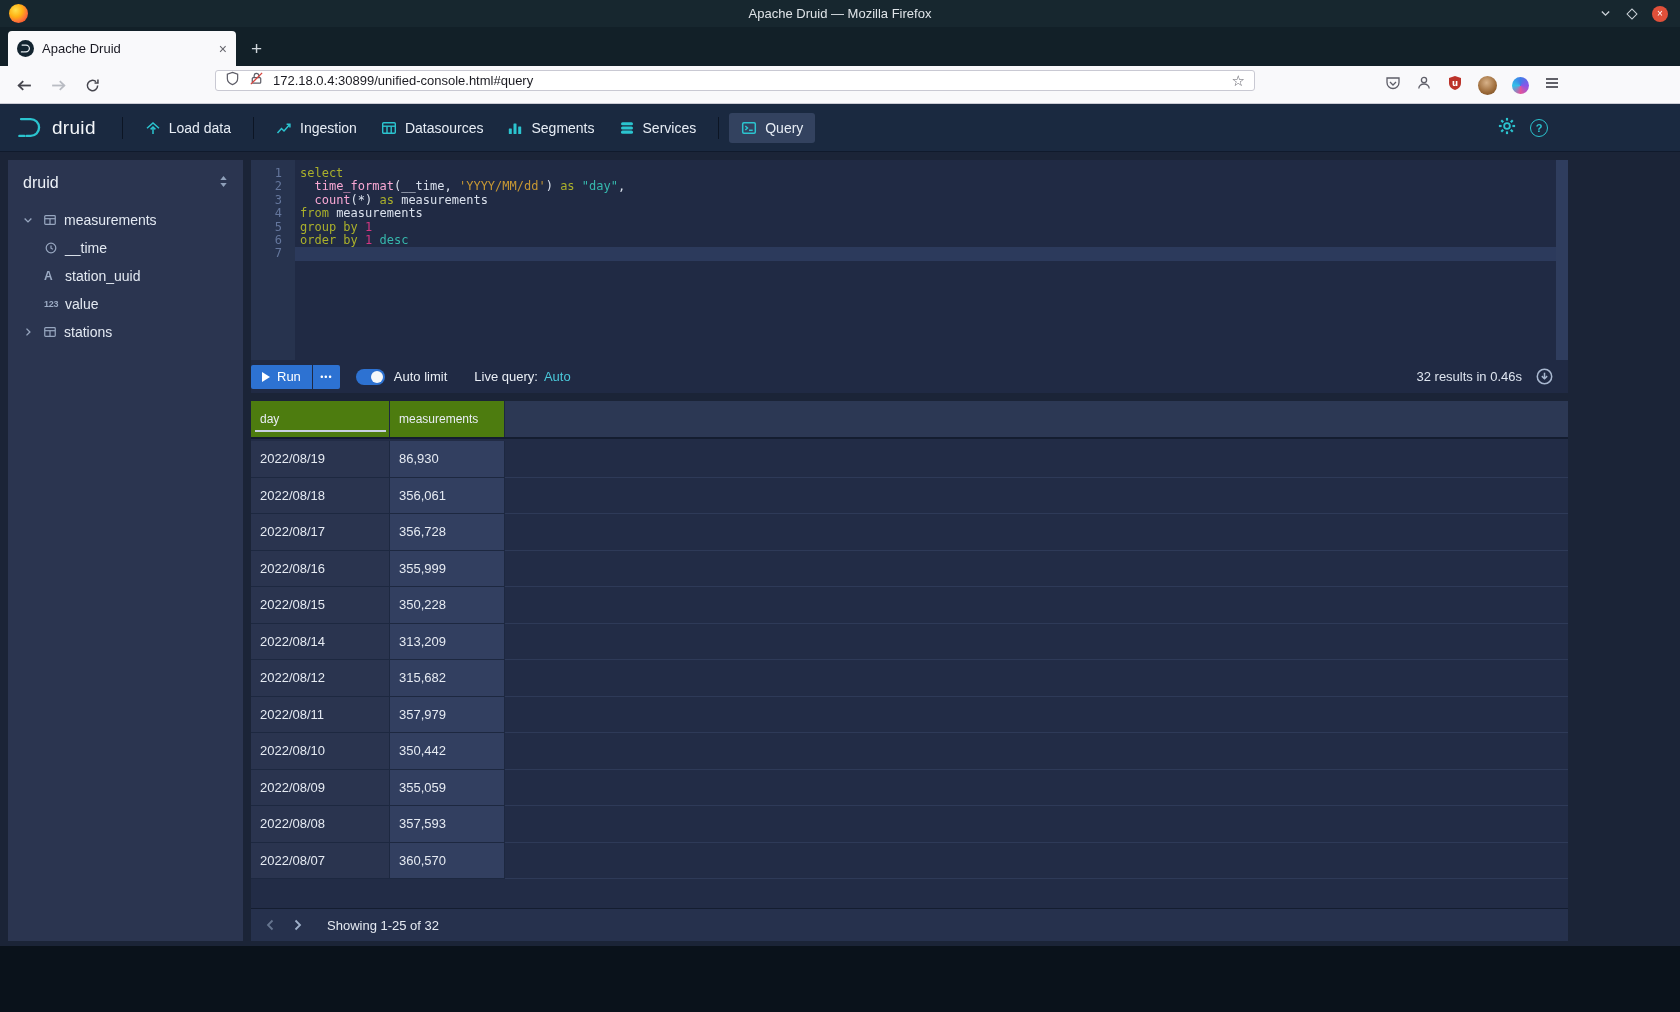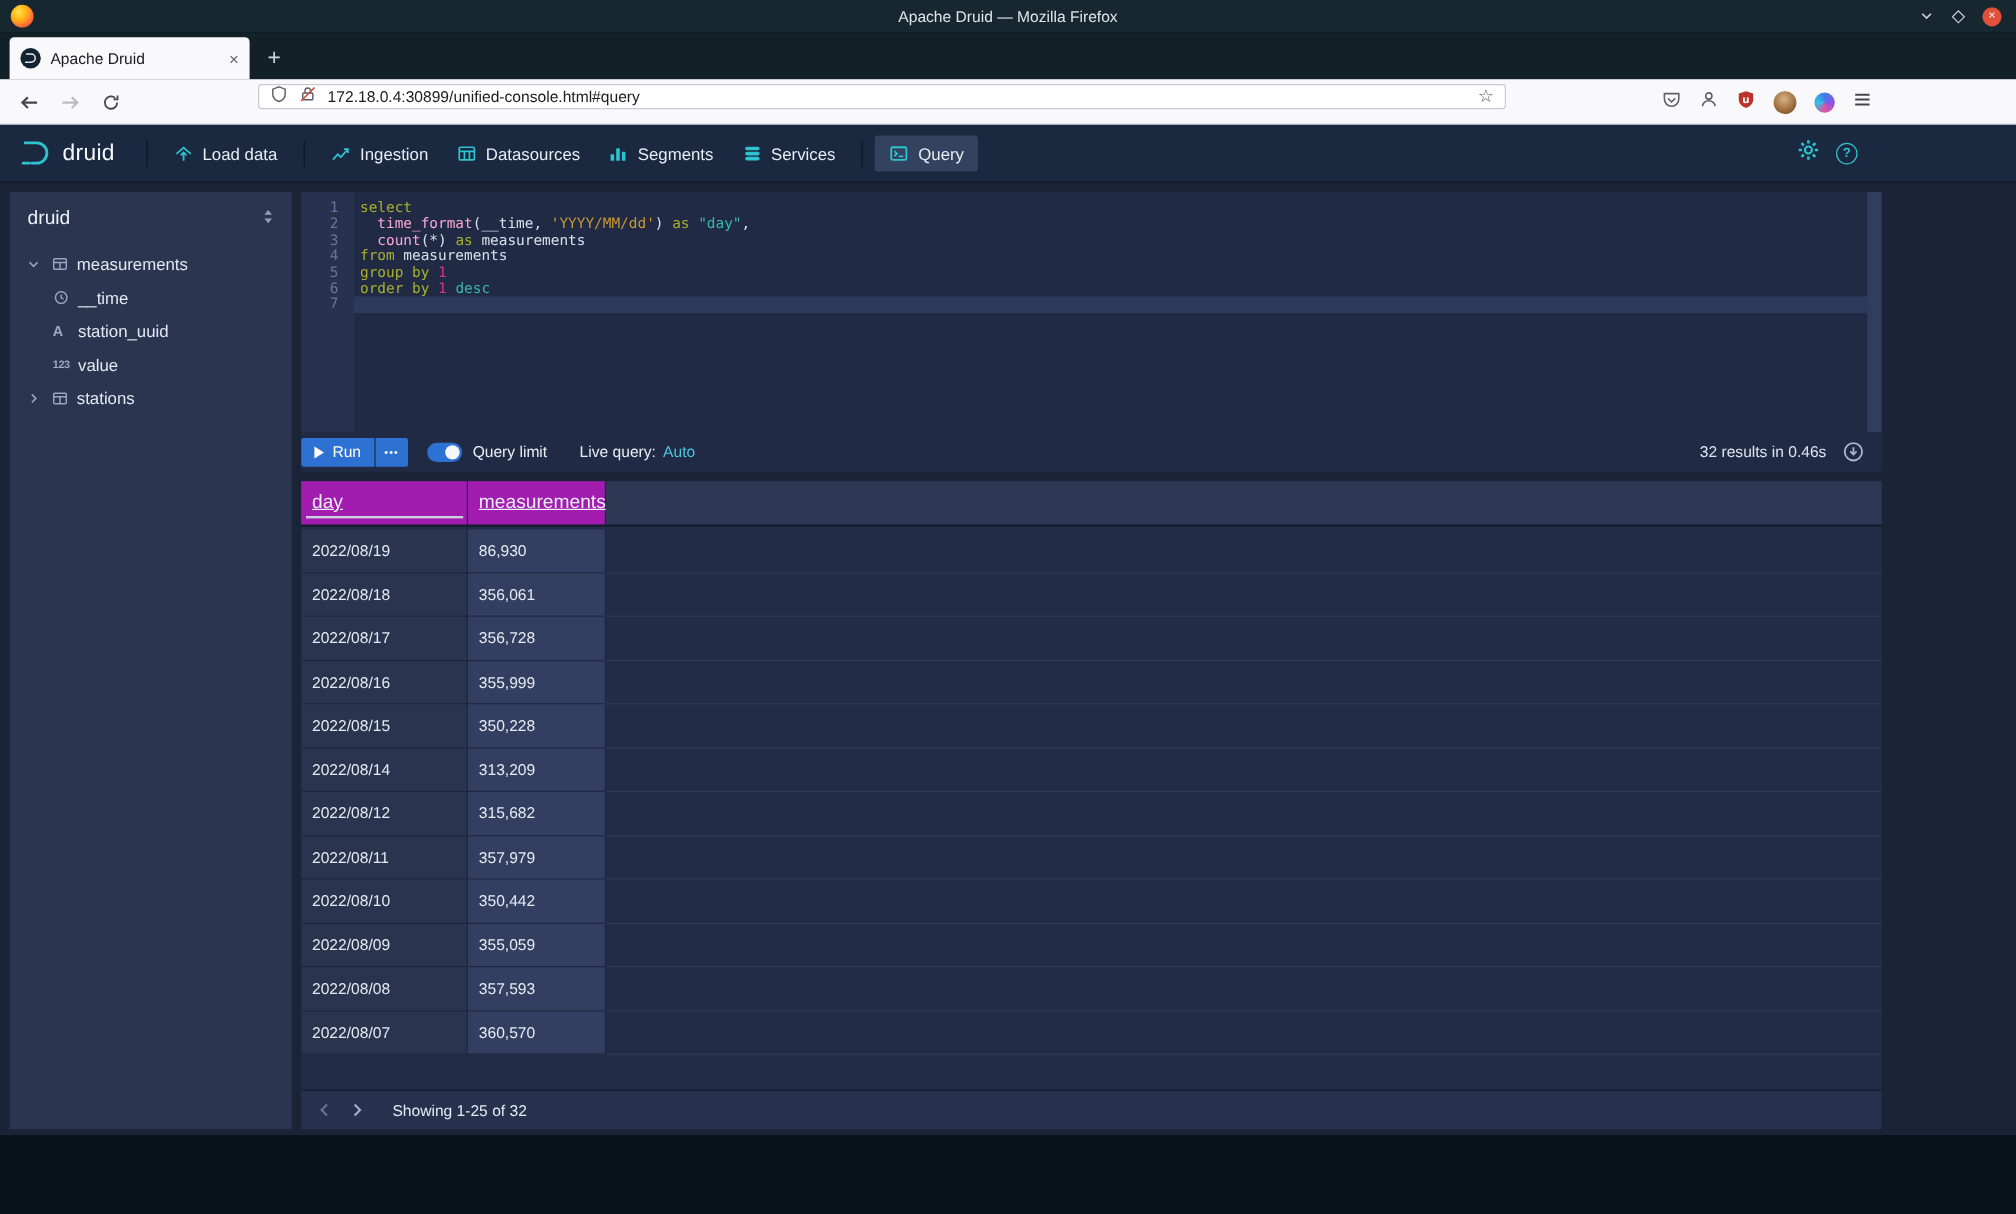--- a/index.html
+++ b/index.html
@@ -12,21 +12,21 @@
 .ff-logo{position:absolute;left:9px;top:4px;width:19px;height:19px;border-radius:50%;
   background:radial-gradient(circle at 35% 32%,#ffe14d 0%,#ffb114 38%,#ff7139 65%,#e3350f 100%);}
 .titlebar-title{color:#dfe4e8;font-size:13px;}
 .win-controls{position:absolute;right:12px;top:0;height:27px;display:flex;align-items:center;gap:16px;}
 .wc-btn{display:flex;align-items:center;}
 .diamond{width:8px;height:8px;border:1.4px solid #c9d0d6;transform:rotate(45deg);display:inline-block;}
 .wc-close{width:16px;height:16px;border-radius:50%;background:#e0503a;color:#fff;font-size:10px;line-height:16px;text-align:center;display:inline-block;}
 
 
 .tabbar{position:absolute;top:27px;left:0;right:0;height:39px;background:#122028;display:flex;align-items:flex-end;}
-.tab{width:200px;height:35px;margin-left:8px;background:#f9f9fb;border-radius:4px 4px 0 0;display:flex;align-items:center;padding:0 9px;gap:8px;}
+.tab{width:228px;height:35px;margin-left:8px;background:#f9f9fb;border-radius:4px 4px 0 0;display:flex;align-items:center;padding:0 9px;gap:8px;}
 .favicon{width:17px;height:17px;min-width:17px;border-radius:50%;background:#132430;display:flex;align-items:center;justify-content:center;}
 .tab-title{flex:1;font-size:13px;color:#191922;white-space:nowrap;overflow:hidden;}
 .tab-close{color:#64646c;font-size:14px;}
 .newtab{color:#cfd6db;font-size:19px;margin:0 0 8px 15px;line-height:1;}
 
 
 .toolbar{position:absolute;top:66px;left:0;right:0;height:38px;background:#f9f9fb;border-bottom:1px solid #ccccd5;}
 .nav-btn{position:absolute;top:0;height:38px;display:flex;align-items:center;}
 .urlbar{position:absolute;left:215px;top:4px;width:1040px;height:21px;background:#fff;border:1px solid #c9c9d3;border-radius:3px;display:flex;align-items:center;padding:0 9px;gap:9px;}
 .url-text{font-size:13px;color:#1b1b22;white-space:nowrap;}
@@ -86,21 +86,21 @@
 .rb-label{margin-left:9px;color:#e9eef5;font-size:13px;}
 .lq{margin-left:27px;}
 .rb-link{margin-left:6px;color:#4ac8da;font-size:13px;}
 .rb-spacer{flex:1;}
 .rb-info{color:#dde4ef;font-size:13px;}
 .dl{margin:0 14px 0 13px;display:flex;}
 
 
 .results{position:absolute;top:241px;left:0;right:0;bottom:33px;background:#222c46;}
 .t-head{height:38px;display:flex;border-bottom:2px solid #141d30;}
-.t-hcell{display:flex;align-items:center;padding-left:9px;color:#e9edf4;font-size:16px;background:#a21caf;border-right:1px solid #1d2840;position:relative;text-decoration:underline;}
+.t-hcell{display:flex;align-items:center;padding-left:9px;color:#e9edf4;font-size:12px;background:#4d7c0f;border-right:1px solid #1d2840;position:relative;}
 .h-day{width:139px;}
 .h-day::after{content:"";position:absolute;left:4px;right:3px;bottom:5px;height:2px;background:#c9d2e0;}
 .h-meas{width:115px;}
 .t-hfill{flex:1;background:#2c3854;}
 .t-body{position:absolute;top:40px;left:0;right:0;bottom:0;overflow:hidden;}
 .t-row{height:36.5px;display:flex;}
 .t-cell{display:flex;align-items:center;padding-left:9px;font-size:13px;color:#e5eaf2;border-right:1px solid #1d2840;border-bottom:1px solid #1d2840;}
 .cell-day{width:139px;background:#2a344f;}
 .cell-meas{width:115px;background:#323f60;}
 .t-fill{flex:1;border-bottom:1px solid #2e3a58;}
@@ -389,21 +389,21 @@
 
       <div class="runbar">
         <button class="run-btn">
           <span class="play-tri"></span>
           <span>Run</span>
         </button>
         <button class="more-btn">•••</button>
         <span class="switch">
             <span class="knob"></span>
           </span>
-        <span class="rb-label">Query limit</span>
+        <span class="rb-label">Auto limit</span>
         <span class="rb-label lq">Live query:</span>
         <span class="rb-link">Auto</span>
         <span class="rb-spacer"></span>
         <span class="rb-info">32 results in 0.46s</span>
         <span class="dl">
           <svg width="19" height="19" viewBox="0 0 20 20" fill="none" stroke="#a9b8d0" stroke-width="1.6">
               <circle cx="10" cy="10" r="7.6"></circle>
               <path d="M10 6 V12"></path>
               <path d="M7.2 9.6 L10 12.4 L12.8 9.6"></path>
             </svg>

